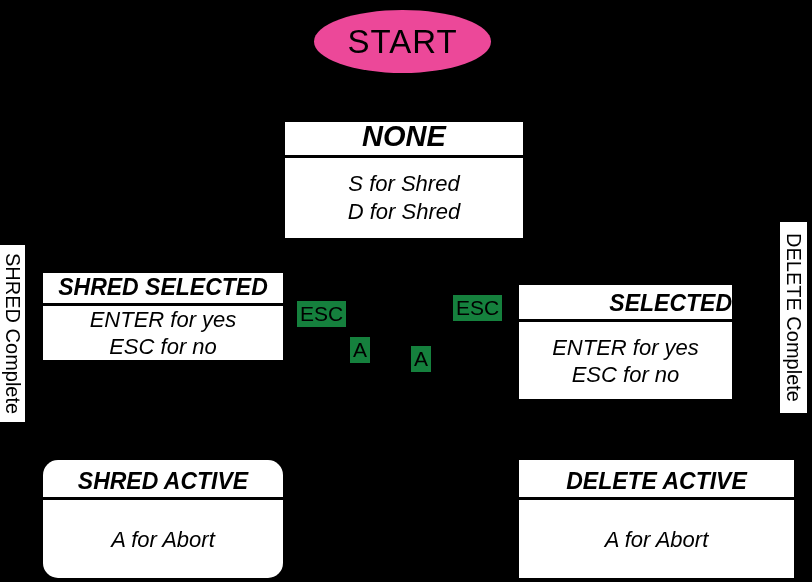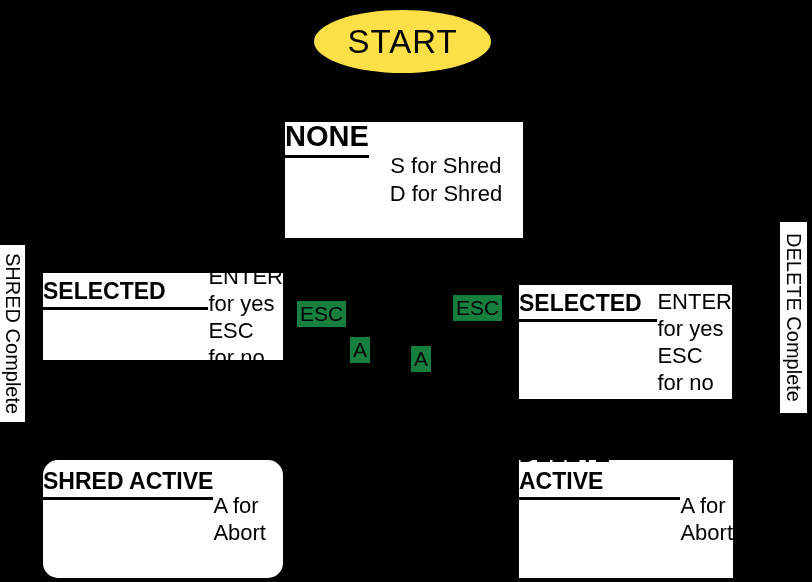--- a/index.html
+++ b/index.html
@@ -9,36 +9,37 @@
     height: 582px;
     background: #000000;
     overflow: hidden;
     font-family: "Liberation Sans", sans-serif;
     color: #000000;
   }
 
   
   .terminal {
     position: absolute;
-    background: #fde047;
+    background: #ec4899;
     border-radius: 50%;
     display: flex;
     align-items: center;
     justify-content: center;
     font-size: 33px;
     letter-spacing: 1px;
   }
   #start { left: 314px; top: 10px; width: 177px; height: 63px; }
 
   
   .node {
     position: absolute;
     background: #ffffff;
     display: flex;
-    flex-direction: row;
+    flex-direction: column;
+    font-style: italic;
   }
   .node-title {
     display: flex;
     align-items: flex-end;
     justify-content: center;
     font-weight: bold;
     border-bottom: 3px solid #000000;
     padding-bottom: 2px;
     box-sizing: content-box;
   }
@@ -50,26 +51,26 @@
     justify-content: center;
     font-size: 22px;
   }
   .node-body div { line-height: 27px; }
 
   #node-none { left: 285px; top: 122px; width: 238px; height: 116px; }
   #node-none .node-title { height: 31px; font-size: 29px; }
   #node-none .node-body div { line-height: 28px; }
 
   #node-shred-selected  { left: 43px;  top: 273px; width: 240px; height: 87px; }
-  #node-delete-selected { left: 519px; top: 285px; width: 213px; height: 114px; }
+  #node-delete-selected { left: 519px; top: 285px; width: 213px; height: 114px; text-align: right; }
   #node-shred-selected .node-title,
   #node-delete-selected .node-title { height: 32px; font-size: 23px; }
 
   #node-shred-active  { left: 43px;  top: 460px; width: 240px; height: 118px; border-radius: 15px; }
-  #node-delete-active { left: 519px; top: 460px; width: 214px; height: 118px; }
+  #node-delete-active { left: 519px; top: 460px; width: 275px; height: 118px; }
   #node-shred-active .node-title,
   #node-delete-active .node-title { height: 35px; font-size: 23px; }
 
   
   .edge-label {
     position: absolute;
     background: #15803d;
     font-size: 21px;
     line-height: 26px;
     padding: 0 3px;

